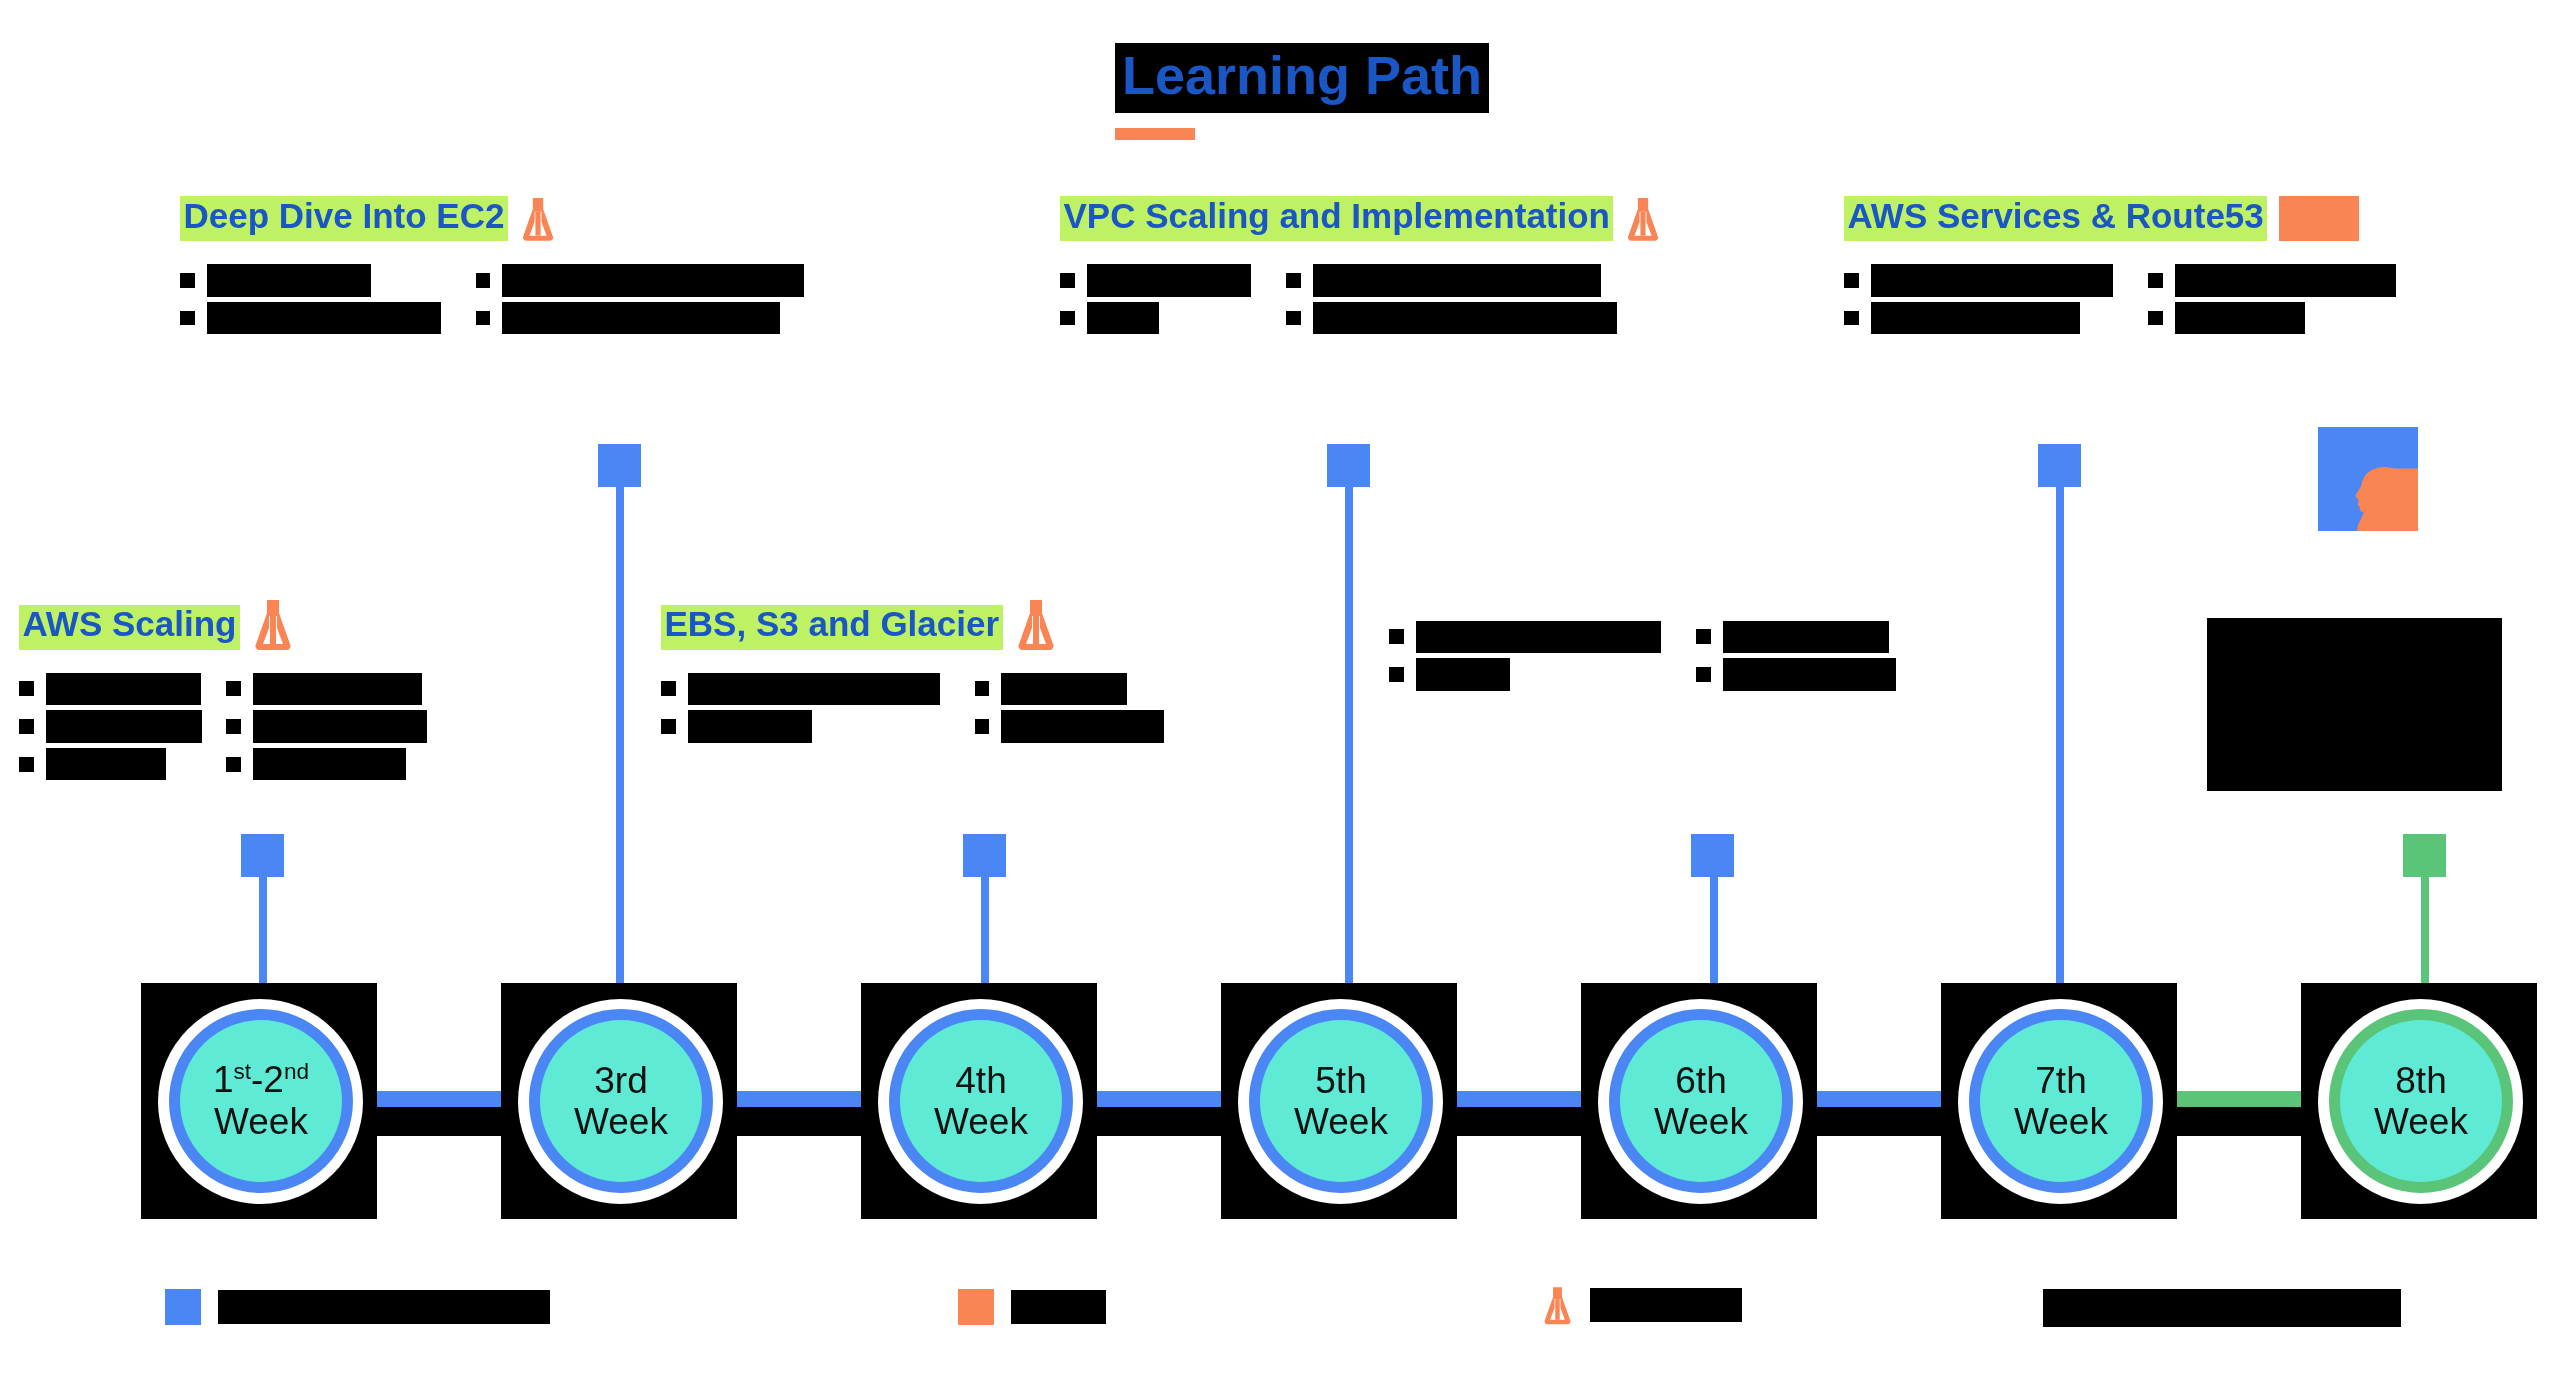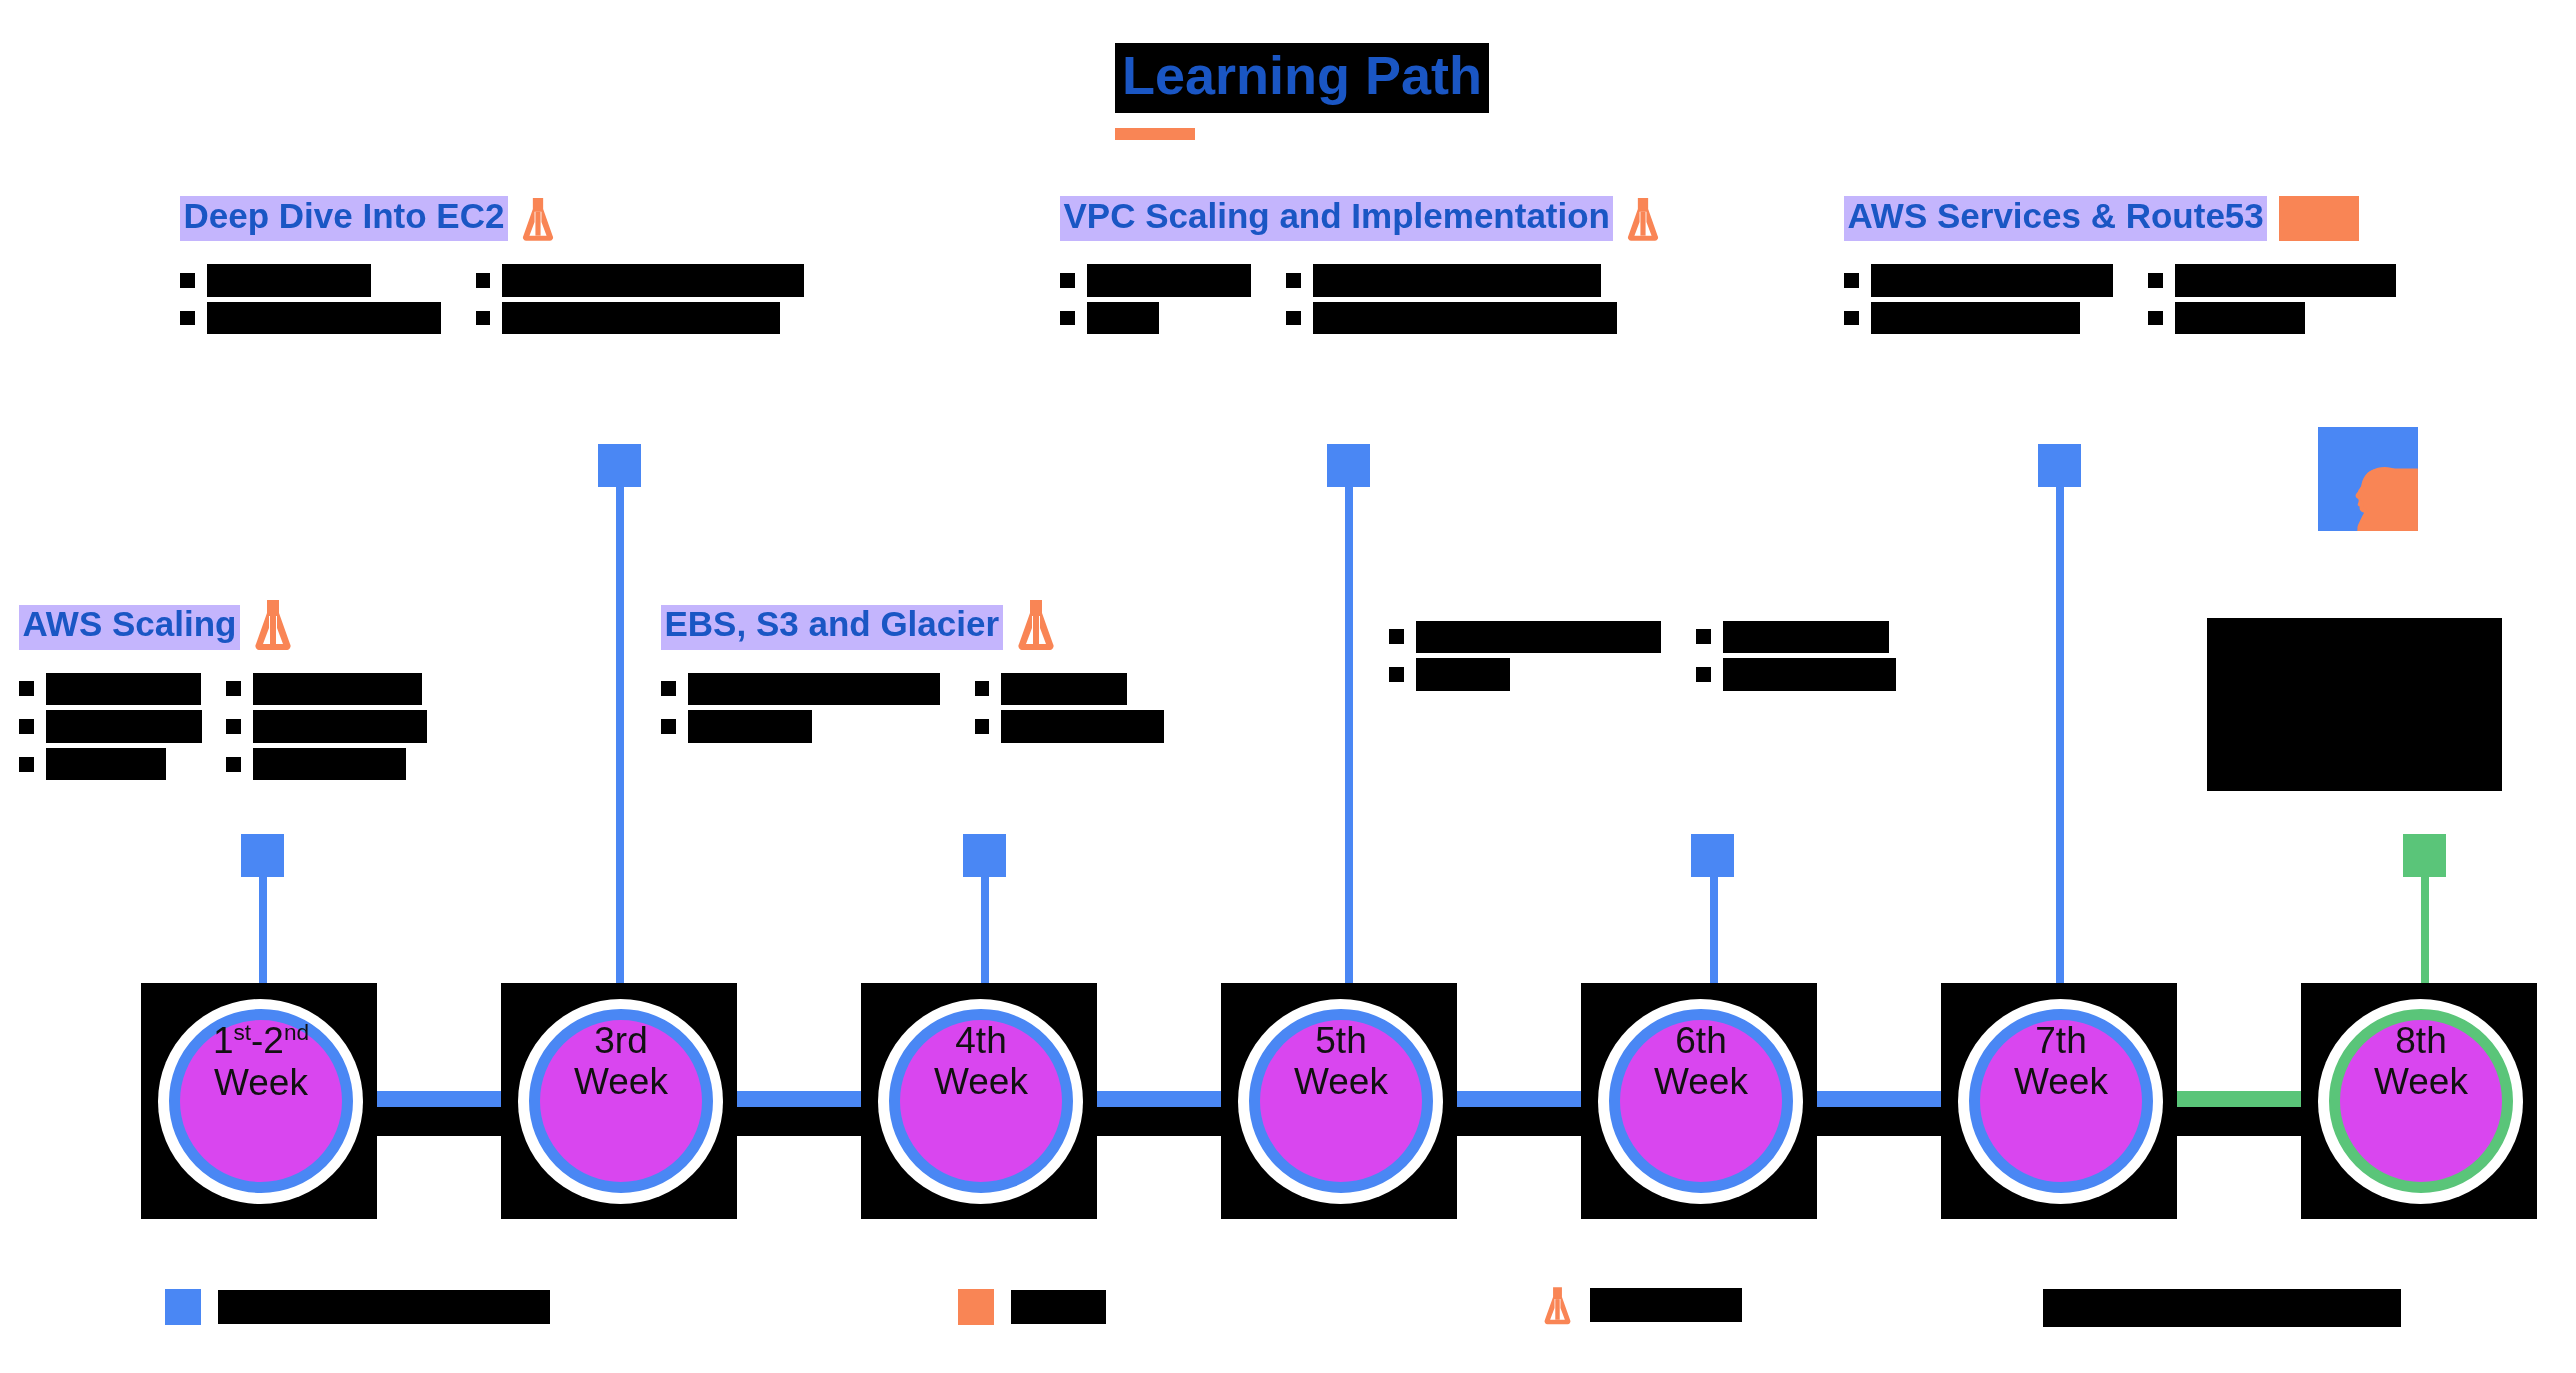--- a/index.html
+++ b/index.html
@@ -24,21 +24,21 @@
   }
   .title-underline {
     width: 80px; height: 12px; background: #f98555; margin-top: 15.6px;
   }
 
   
   .module { position: absolute; }
   .module-head { display: flex; align-items: flex-end; gap: 12px; }
   .module-title {
     font-size: 35px; font-weight: bold; color: #1a56c4;
-    background: #c4b5fd; line-height: 1.05;
+    background: #bef264; line-height: 1.05;
     padding: 1.7px 3.5px 7px 3.5px; white-space: nowrap;
   }
   .bullets {
     display: grid; grid-template-columns: auto auto;
     column-gap: 24px; row-gap: 5.2px; margin-top: 22.6px;
     align-content: start; justify-content: start;
   }
   .bullet { display: flex; align-items: center; gap: 12px; }
   .bullet .sq {
     width: 14.7px; height: 14.7px; background: #000; flex: none;
@@ -76,23 +76,23 @@
   .rail.black { background: #000000; height: 29.5px; }
 
   .node { position: absolute; }
   .node-redaction {
     position: absolute; left: 0; top: 0;
     width: 236px; height: 236px; background: #000000;
   }
   .node-circle {
     position: absolute; left: 28px; top: 26px;
     width: 184px; height: 184px; border-radius: 50%;
-    background: #d946ef; border: 11.3px solid #4a87f4;
+    background: #5eead4; border: 11.3px solid #4a87f4;
     display: flex; flex-direction: column;
-    align-items: center; justify-content: flex-start;
+    align-items: center; justify-content: center;
     color: #111111; line-height: 1.12;
   }
   .node-circle.green { border-color: #5ac579; }
   .node-line1 { font-size: 37px; }
   .node-line1 sup { font-size: 22.6px; vertical-align: super; }
   .node-line2 { font-size: 37px; }
 
   
   .node-halo {
     position: absolute; left: 17.3px; top: 15.6px;

